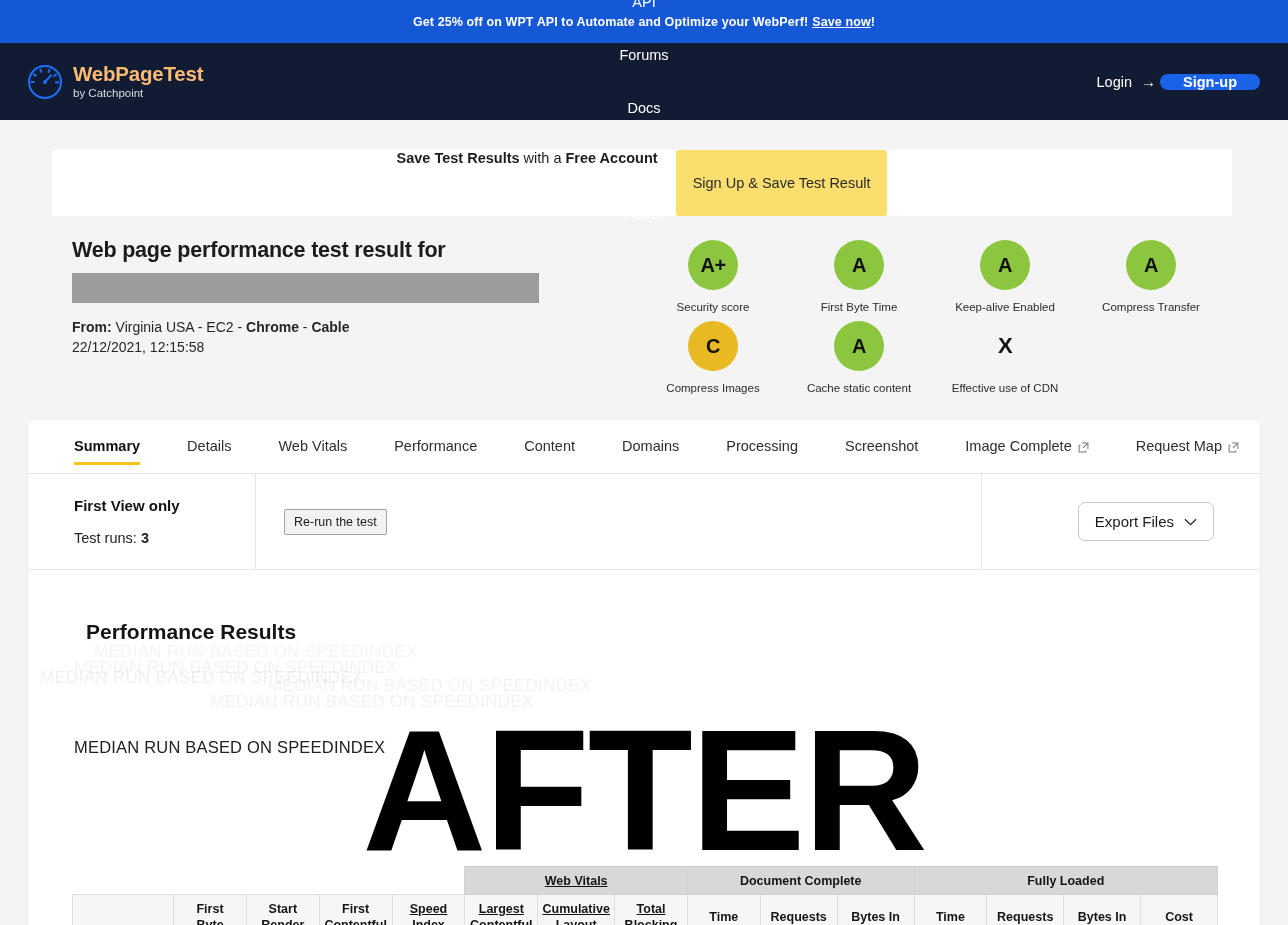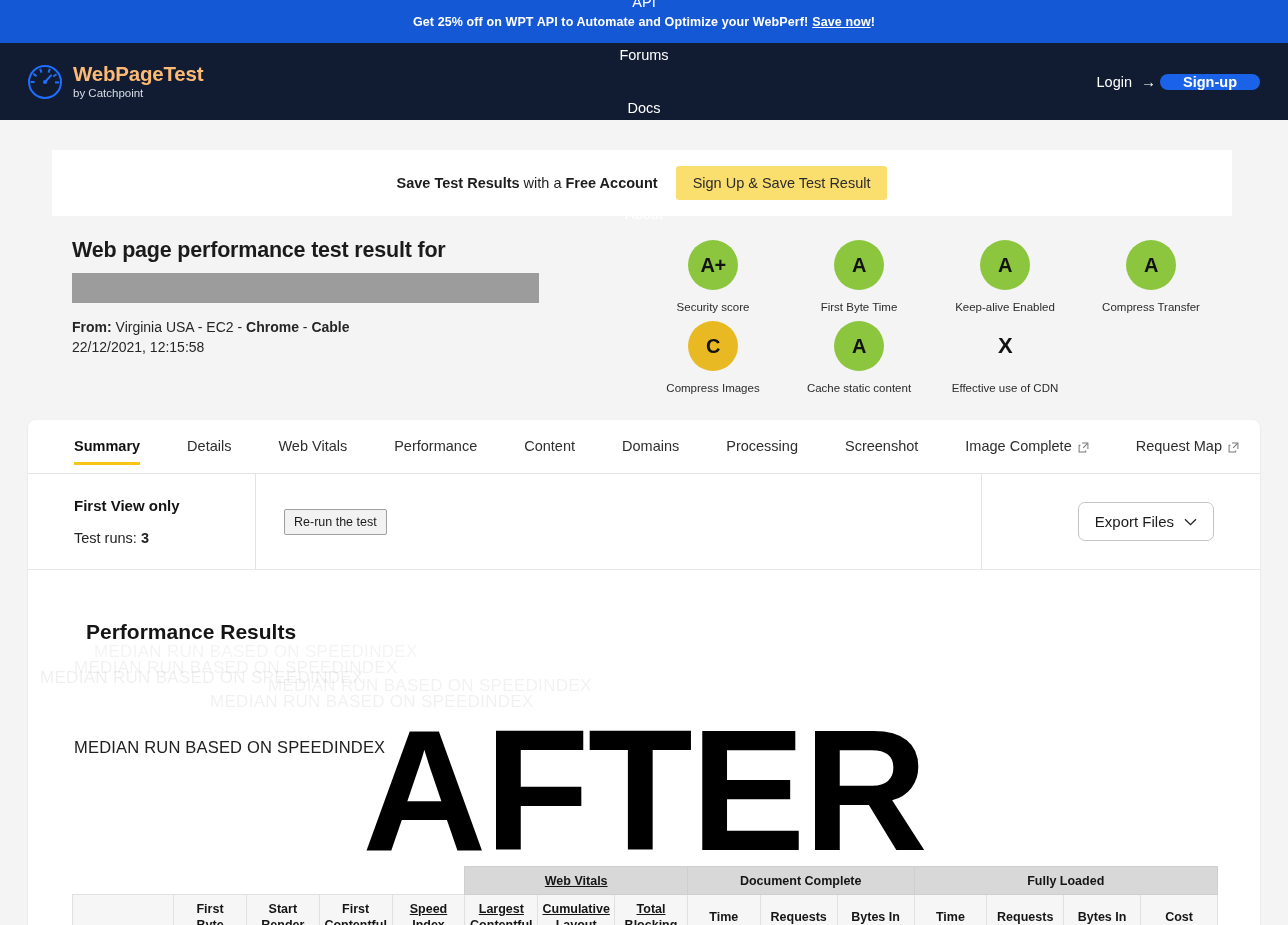--- a/index.html
+++ b/index.html
@@ -97,21 +97,21 @@
     padding: 0 23px;
     font-size: 14.5px; font-weight: 600;
     font-family: inherit; cursor: pointer;
   }
 
   
   .save-card {
     position: absolute; left: 52px; top: 150px;
     width: 1180px; height: 66px;
     background: #ffffff;
-    display: flex; align-items: center; justify-content: center;
+    display: flex; justify-content: center;
     gap: 18px;
   }
   .save-text { font-size: 14.5px; color: #1d1d1d; }
   .save-text b { font-weight: 700; }
   .save-btn {
     background: #fade6e; color: #2b2b2b;
     border: none; border-radius: 3px;
     padding: 9px 17px; font-size: 14.5px;
     font-family: inherit; cursor: pointer;
   }

